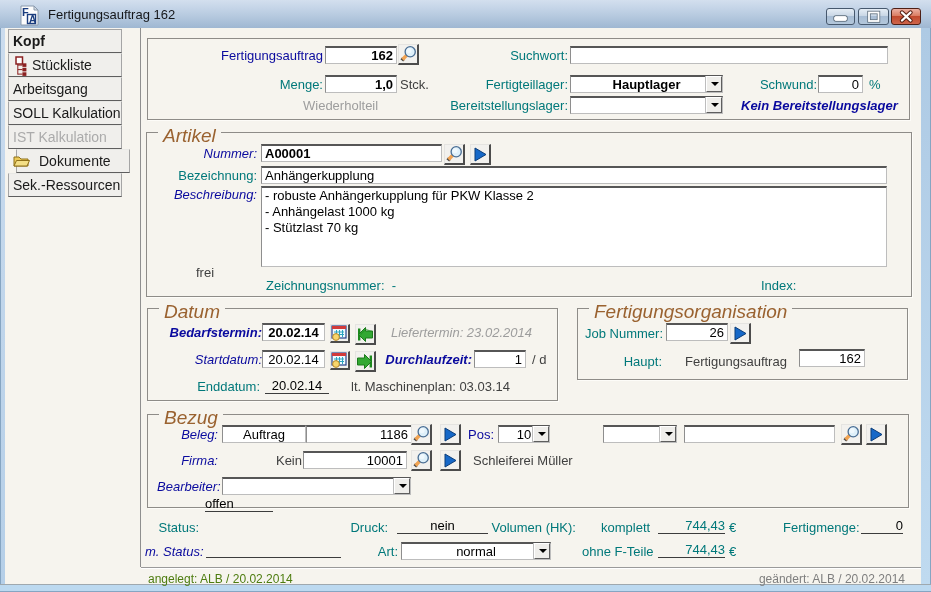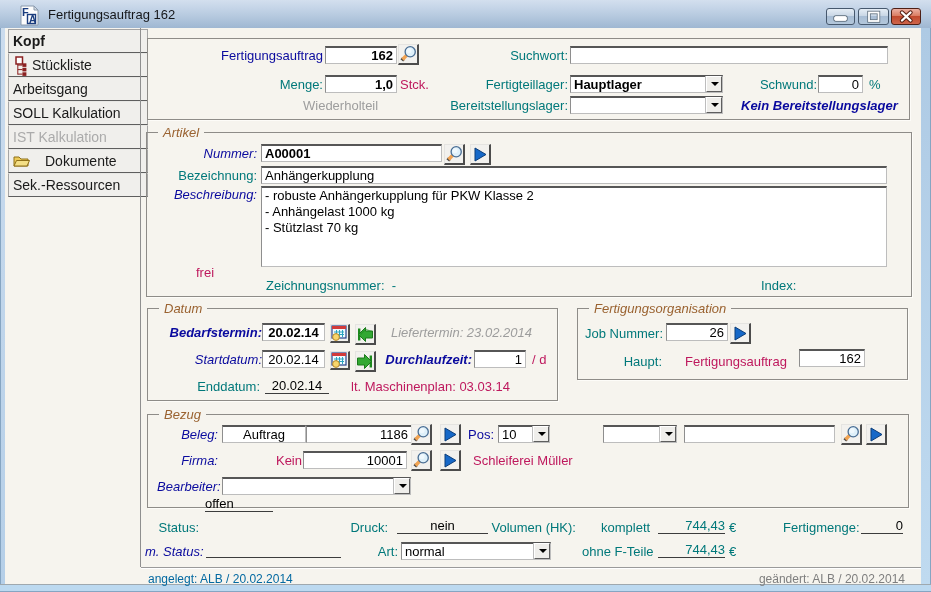--- a/index.html
+++ b/index.html
@@ -21,47 +21,47 @@
 .wbtn { position:absolute; top:8px; height:17px; border-radius:3px; border:1px solid #46586D; }
 .wbtn.min { left:826px; width:29px; background:linear-gradient(180deg,#E5EDF5 0%,#C9D7E6 45%,#A9BED5 50%,#B3C7DB 100%); }
 .wbtn.max { left:858px; width:31px; background:linear-gradient(180deg,#E5EDF5 0%,#C9D7E6 45%,#A9BED5 50%,#B3C7DB 100%); }
 .wbtn.cls { left:891px; width:30px; background:linear-gradient(180deg,#ECB0A2 0%,#DA7D63 45%,#C14A2E 50%,#CE654B 100%); border-color:#4E1F15; }
 
 
 .client { position:absolute; left:5px; top:28px; width:916px; height:556px;
   background:#F6F4EE; }
 
 
-.sbtn { position:absolute; left:3px; width:140px; height:24px; background:#F0EFEC;
+.sbtn { position:absolute; left:3px; width:114px; height:24px; background:#F0EFEC;
   border:1px solid #A5A5A5; border-top-color:#E8E8E5; border-bottom:1px solid #5E5E5E;
   font-size:14px; color:#1A1A1A; line-height:22px; padding-left:4px; }
 .sbtn.first { border-top-color:#A5A5A5; }
 .mainline { position:absolute; left:135px; top:0; width:1px; height:539px; background:#8F8F8F; }
 
 
 .grp { position:absolute; border:1px solid #8E8C88; box-shadow:1px 1px 0 #FDFCF8; }
 .cap { position:absolute; top:-8px; left:11px; background:#F6F4EE; padding:0 5px;
-  font-size:13px; font-style:italic; color:#9A6230; }
-
-
-.lbl { position:absolute; font-size:13px; line-height:17px; white-space:nowrap; color:#be185d; }
+  font-size:19px; font-style:italic; color:#9A6230; }
+
+
+.lbl { position:absolute; font-size:13px; line-height:17px; white-space:nowrap; color:#404040; }
 .nv { color:#0A0A9E; } .tl { color:#00787A; } .it { font-style:italic; } .bd { font-weight:bold; }
 .gy { color:#9D9D9D; } .rt { text-align:right; }
 
 
 .inp { position:absolute; height:18px; background:#FFF; font-size:13px; line-height:15px;
   border-top:2px solid #565656; border-left:1px solid #8E8E8E;
   border-right:1px solid #BDBDBD; border-bottom:1px solid #BDBDBD;
   padding:0 3px; white-space:nowrap; overflow:hidden; }
 .inp.rt { text-align:right; } .inp.ct { text-align:center; }
 
 
 .cmb { position:absolute; height:18px; background:#FFF; font-size:13px; line-height:14px;
   border-top:2px solid #565656; border-left:1px solid #8E8E8E;
-  border-right:1px solid #BDBDBD; border-bottom:1px solid #BDBDBD; padding:0 3px; line-height:15px; }
+  border-right:1px solid #BDBDBD; border-bottom:1px solid #BDBDBD; padding:0 3px; line-height:15px;text-align:center; }
 .da { position:absolute; right:0; top:-1px; width:16px; height:16px; background:#EFEEEB;
   border:1px solid #FFF; border-right-color:#5E5E5E; border-bottom-color:#5E5E5E;
   box-shadow:-1px 0 0 #BDBDBD; }
 .da:after { content:""; position:absolute; left:4px; top:5px; width:0; height:0;
   border:4px solid transparent; border-top:4px solid #000; border-bottom:none; }
 
 
 .ib { position:absolute; width:21px; height:21px; background:#F2F1EE;
   border-top:1px solid #E5E4E1; border-left:1px solid #E5E4E1;
   border-right:2px solid #4C4C4C; border-bottom:2px solid #4C4C4C; }
@@ -104,36 +104,36 @@
 <div class="brd-r"></div>
 <div class="brd-b"></div>
 
 <div class="client">
 
   <div class="sbtn first" style="top:1px; font-weight:bold;">Kopf</div>
   <div class="sbtn" style="top:25px; padding-left:23px;">Stückliste</div>
   <div class="sbtn" style="top:49px;">Arbeitsgang</div>
   <div class="sbtn" style="top:73px;">SOLL Kalkulation</div>
   <div class="sbtn" style="top:97px; color:#ABABAB;">IST Kalkulation</div>
-  <div class="sbtn" style="top:121px; padding-left:36px;">Dokumente</div>
+  <div class="sbtn" style="top:121px; padding-left:22px;margin-left:8px;">Dokumente</div>
   <div class="sbtn" style="top:145px;">Sek.-Ressourcen</div>
   <svg width="13" height="20" style="position:absolute;left:10px;top:28px">
     <rect x="1" y="1" width="6.5" height="7" fill="#FFF" stroke="#8B2121" stroke-width="1.5"></rect>
     <path d="M2.8 8 V18.6 M2.8 9.1 H7.4 M2.8 13.6 H7.4 M2.8 18.1 H7.4" fill="none" stroke="#8B2121" stroke-width="1"></path>
     <rect x="7.4" y="7.3" width="4" height="3.6" fill="#8B2121"></rect>
     <rect x="7.4" y="11.8" width="4" height="3.6" fill="#8B2121"></rect>
     <rect x="7.4" y="16.3" width="4" height="3.6" fill="#8B2121"></rect>
   </svg>
   <svg width="18" height="14" style="position:absolute;left:8px;top:126px">
     <path d="M1 3 h5 l2 2 h7 v7 h-14 z" fill="#EDCB58" stroke="#8F7019" stroke-width="1"></path>
     <path d="M1 12 l2.5 -5.5 h13 l-2.5 5.5 z" fill="#F4DF86" stroke="#8F7019" stroke-width="1"></path>
   </svg>
   <div class="mainline"></div>
   <div class="stbar"></div>
-  <div class="lbl" style="left:143px; top:543px; font-size:12px; color:#0369a1;">angelegt: ALB / 20.02.2014</div>
+  <div class="lbl" style="left:143px; top:543px; font-size:12px; color:#4d7c0f;">angelegt: ALB / 20.02.2014</div>
   <div class="lbl rt" style="right:16px; top:543px; font-size:12px; color:#7E7E7E;">geändert: ALB / 20.02.2014</div>
 
   <div class="grp" style="left:142px; top:10px; width:763px; height:82px;"></div>
   <div class="lbl nv rt" style="right:598px; top:19px;">Fertigungsauftrag</div>
   <div class="inp rt bd" style="left:320px; top:18px; width:72px;">162</div>
   <div class="ib" style="left:393px; top:16px;">
       <svg width="18" height="18" viewBox="0 0 18 18">
         <line x1="4.5" y1="13.5" x2="2.8" y2="15.4" stroke="#454545" stroke-width="3.6"></line>
         <line x1="8.2" y1="9.6" x2="3.6" y2="14.5" stroke="#F0A353" stroke-width="3.4"></line>
         <circle cx="11.2" cy="6.8" r="5.1" fill="#DEF0FA" stroke="#4A6E94" stroke-width="1.3"></circle>

